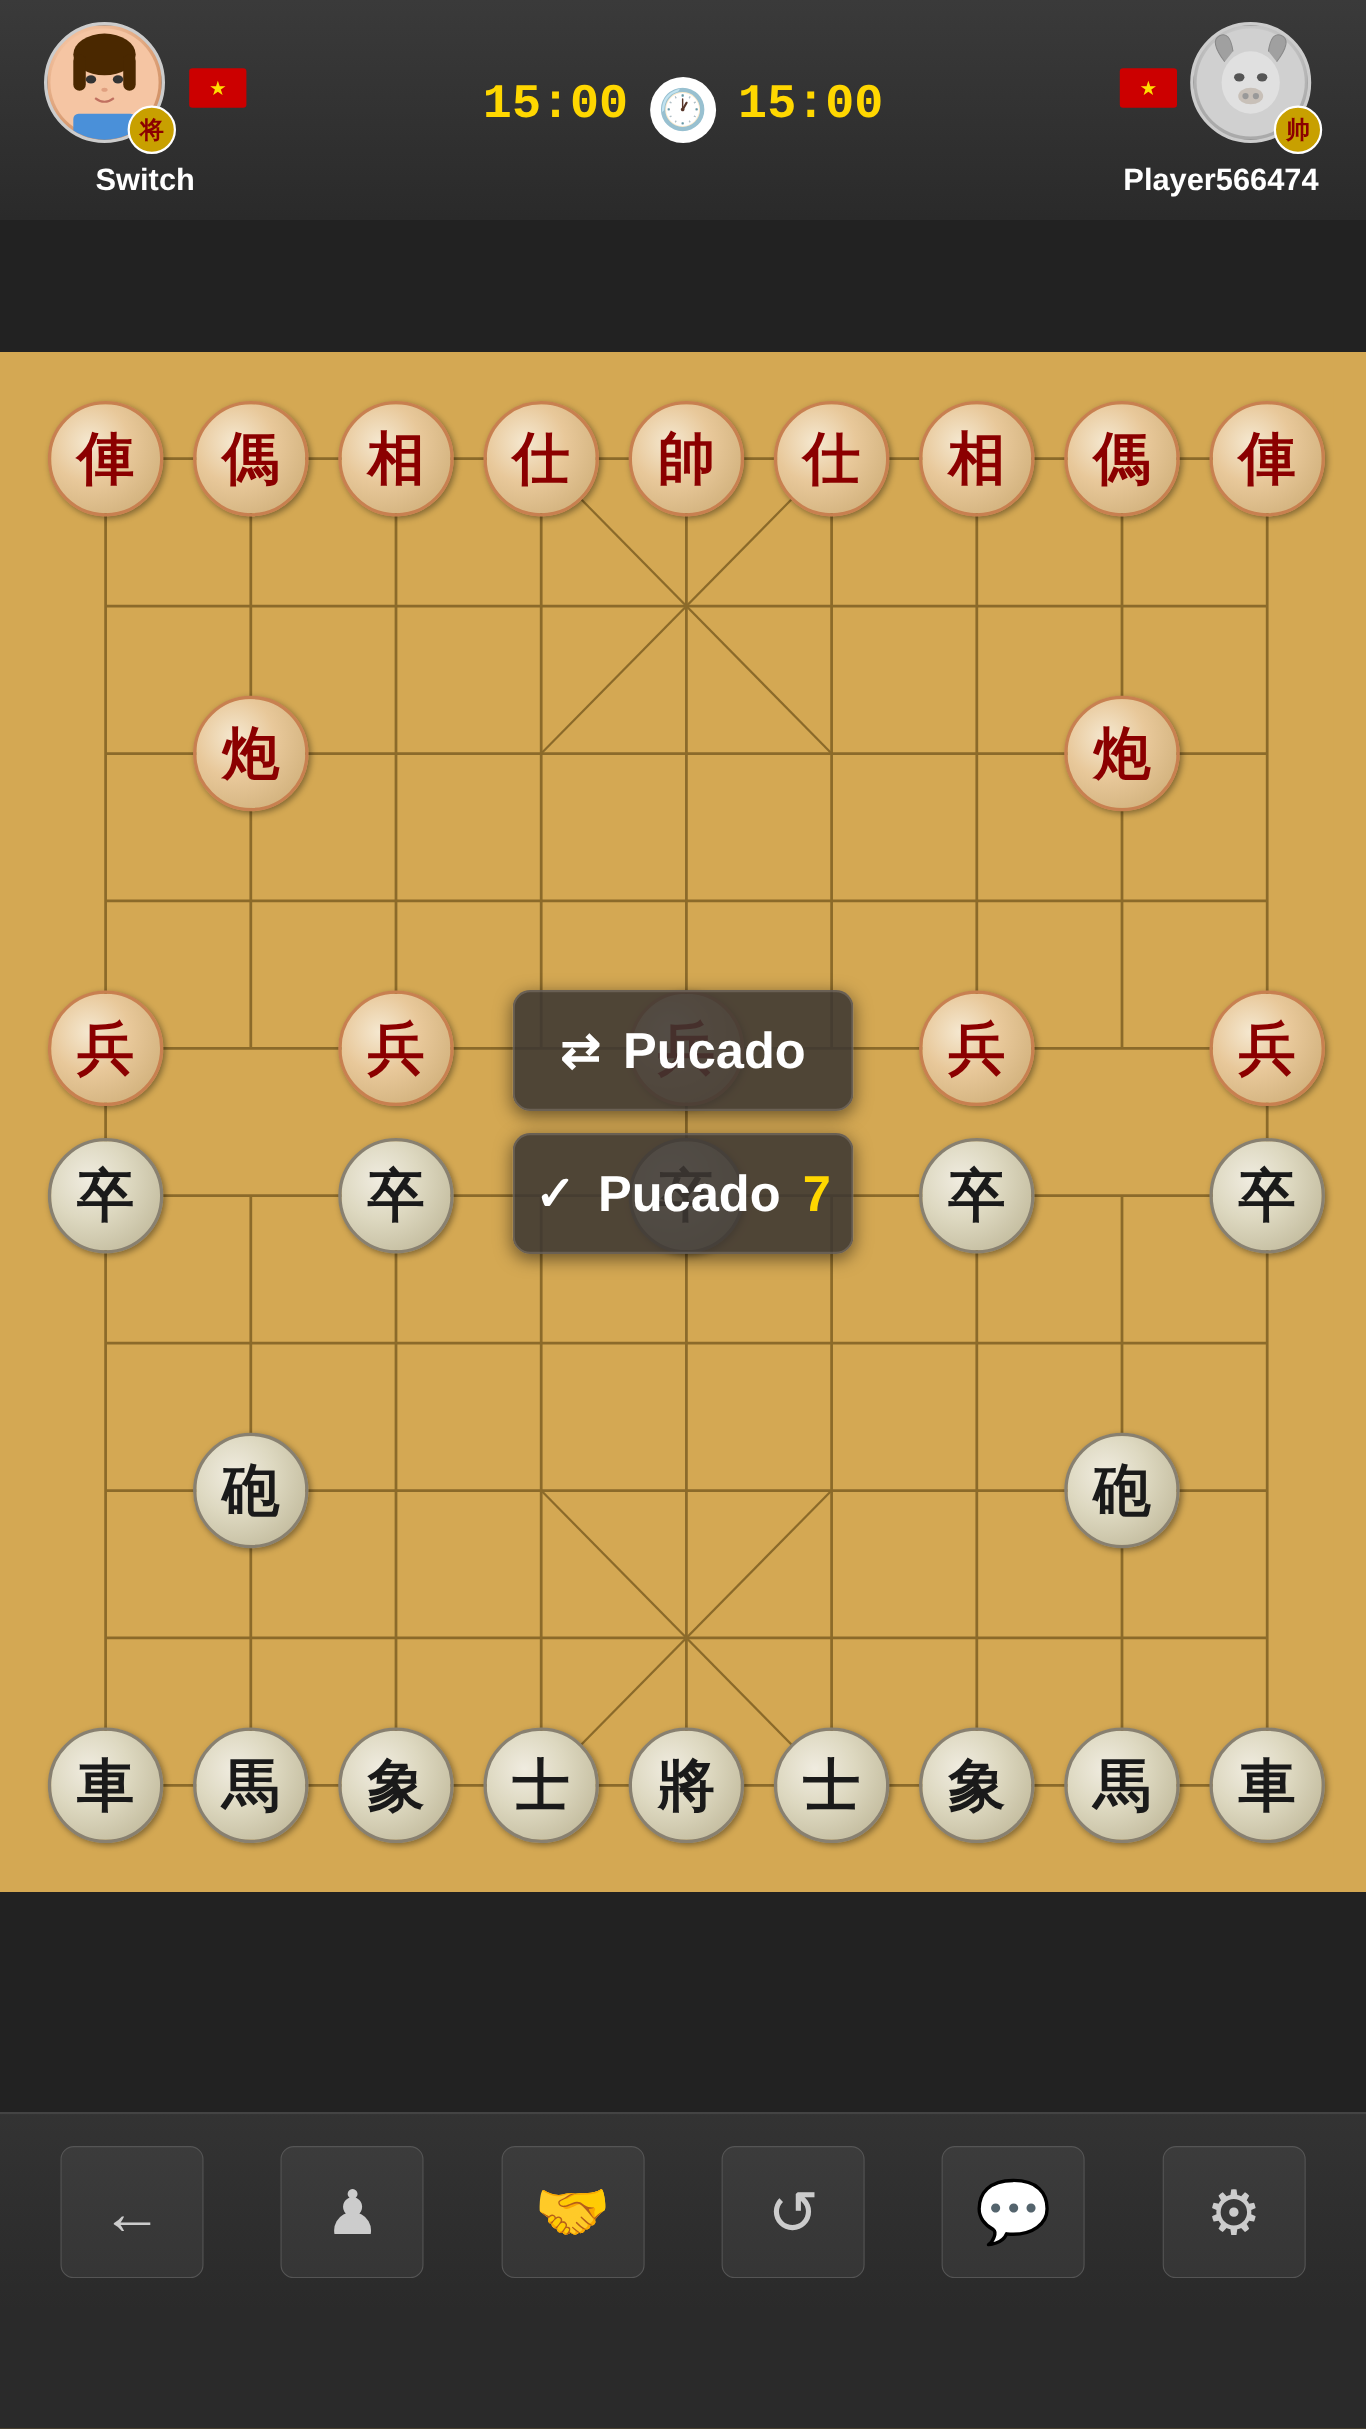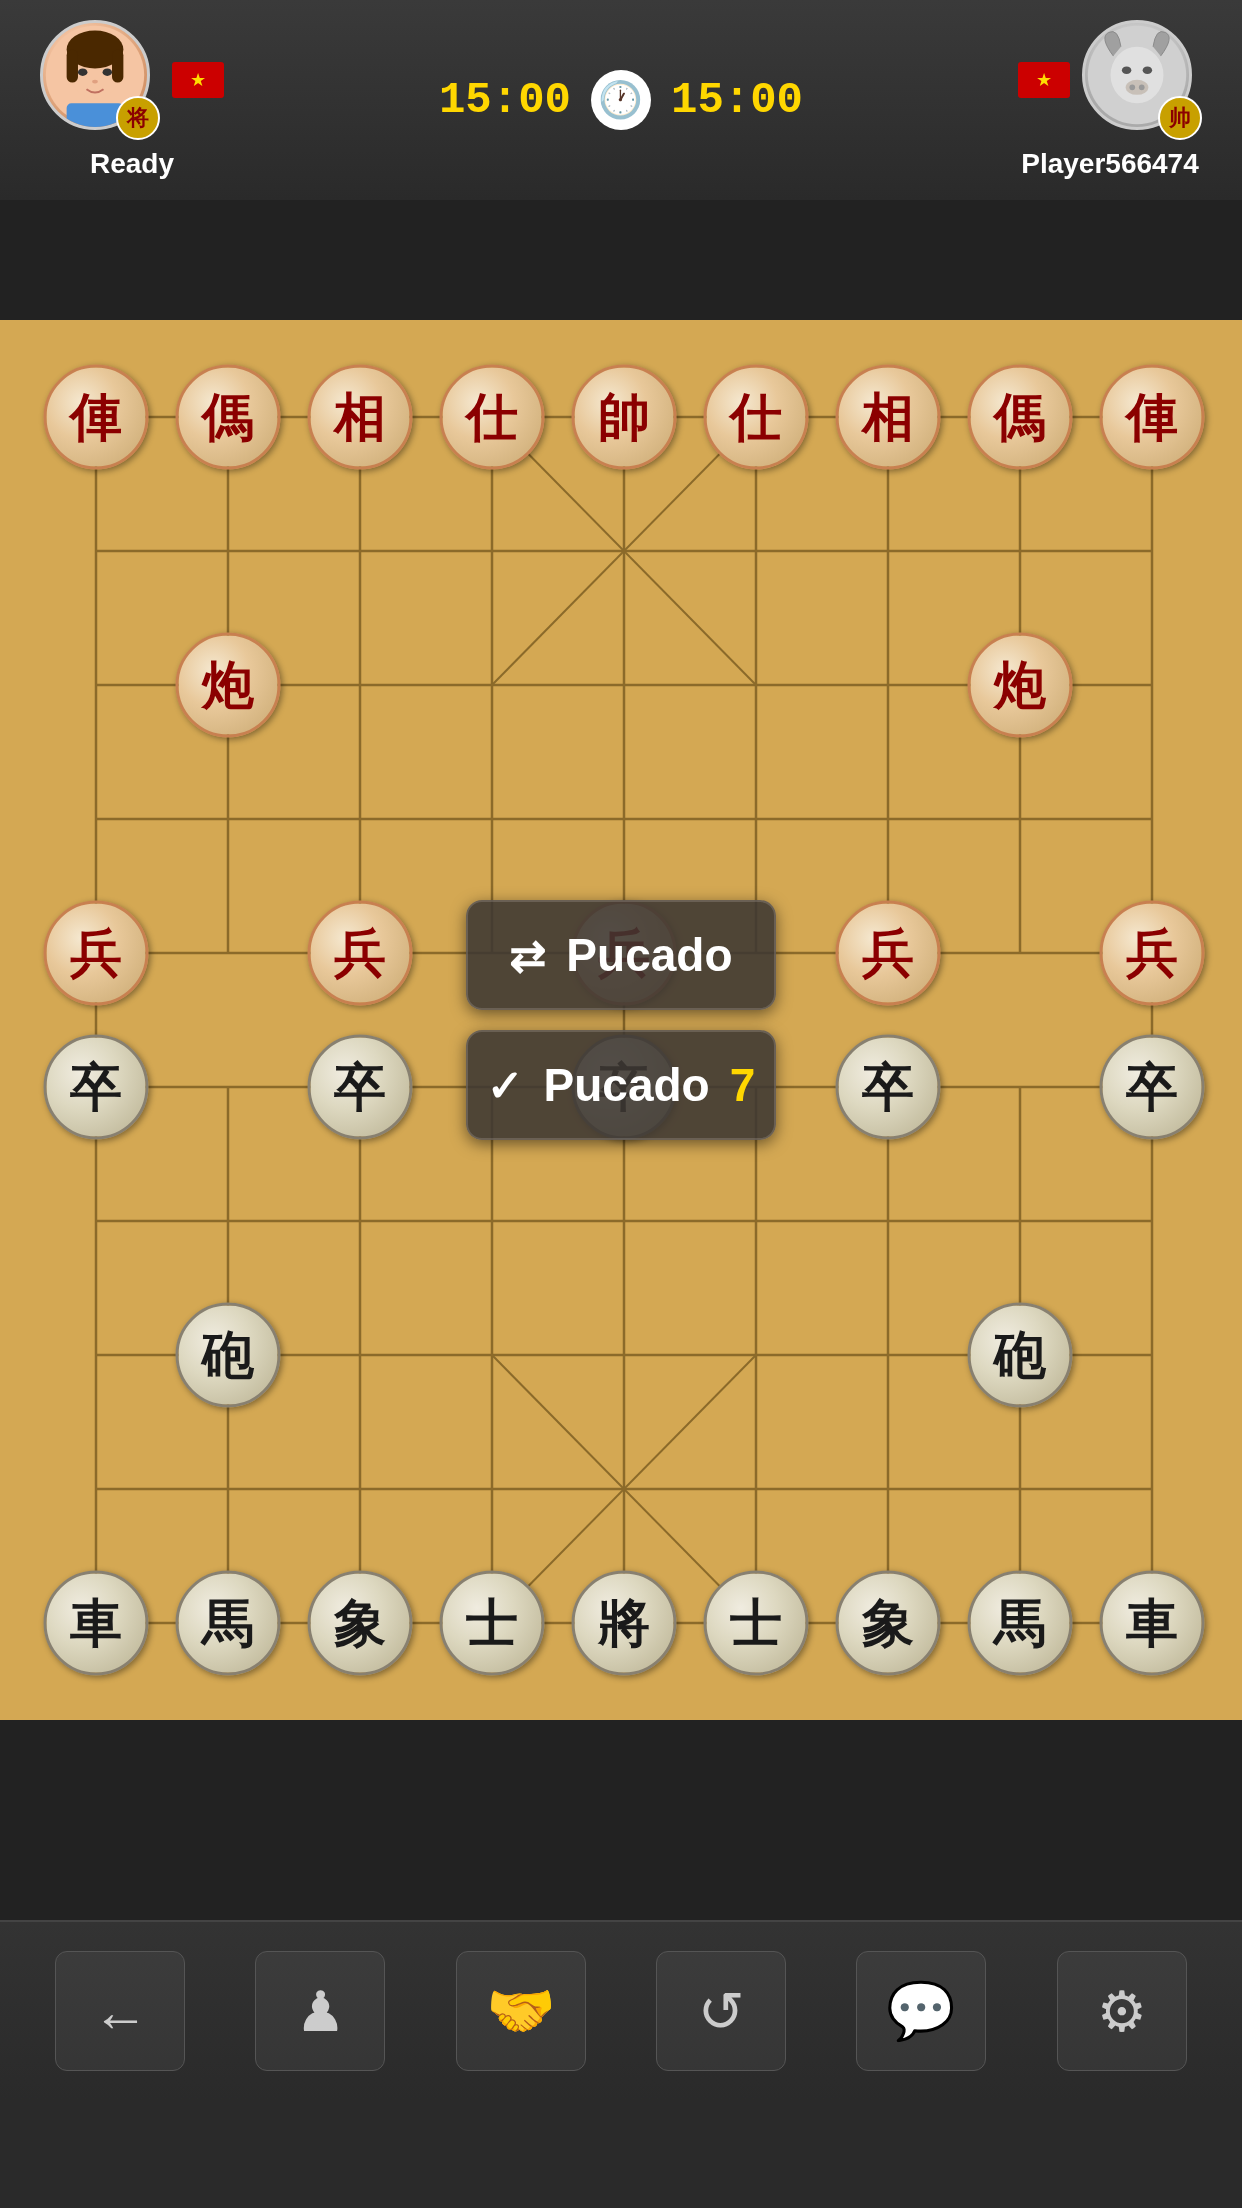--- a/index.html
+++ b/index.html
@@ -91,21 +91,21 @@
       position: relative;
     }
 
     .flag-star {
       color: #ffdd00;
       font-size: 18px;
     }
 
     .timer-section {
       display: flex;
-      align-items: center;
+      align-items: flex-start;
       gap: 20px;
     }
 
     .timer-text {
       color: #ffd700;
       font-size: 44px;
       font-weight: bold;
       font-family: 'Courier New', monospace;
     }
 
@@ -284,21 +284,21 @@
         </div>
         <div class="player-badge">
           <span style="font-size:22px; color:#8b0000;">将</span>
         </div>
       </div>
 
       <div class="flag" style="width:52px;height:36px;border-radius:3px;">
         <span class="flag-star">★</span>
       </div>
     </div>
-    <div class="player-name">Ready</div>
+    <div class="player-name">Switch</div>
   </div>
 
   <div class="timer-section">
     <span class="timer-text">15:00</span>
     <div class="timer-icon">🕐</div>
     <span class="timer-text">15:00</span>
   </div>
 
   <div class="player-info">
     <div style="display:flex; align-items:center; gap:12px;">

